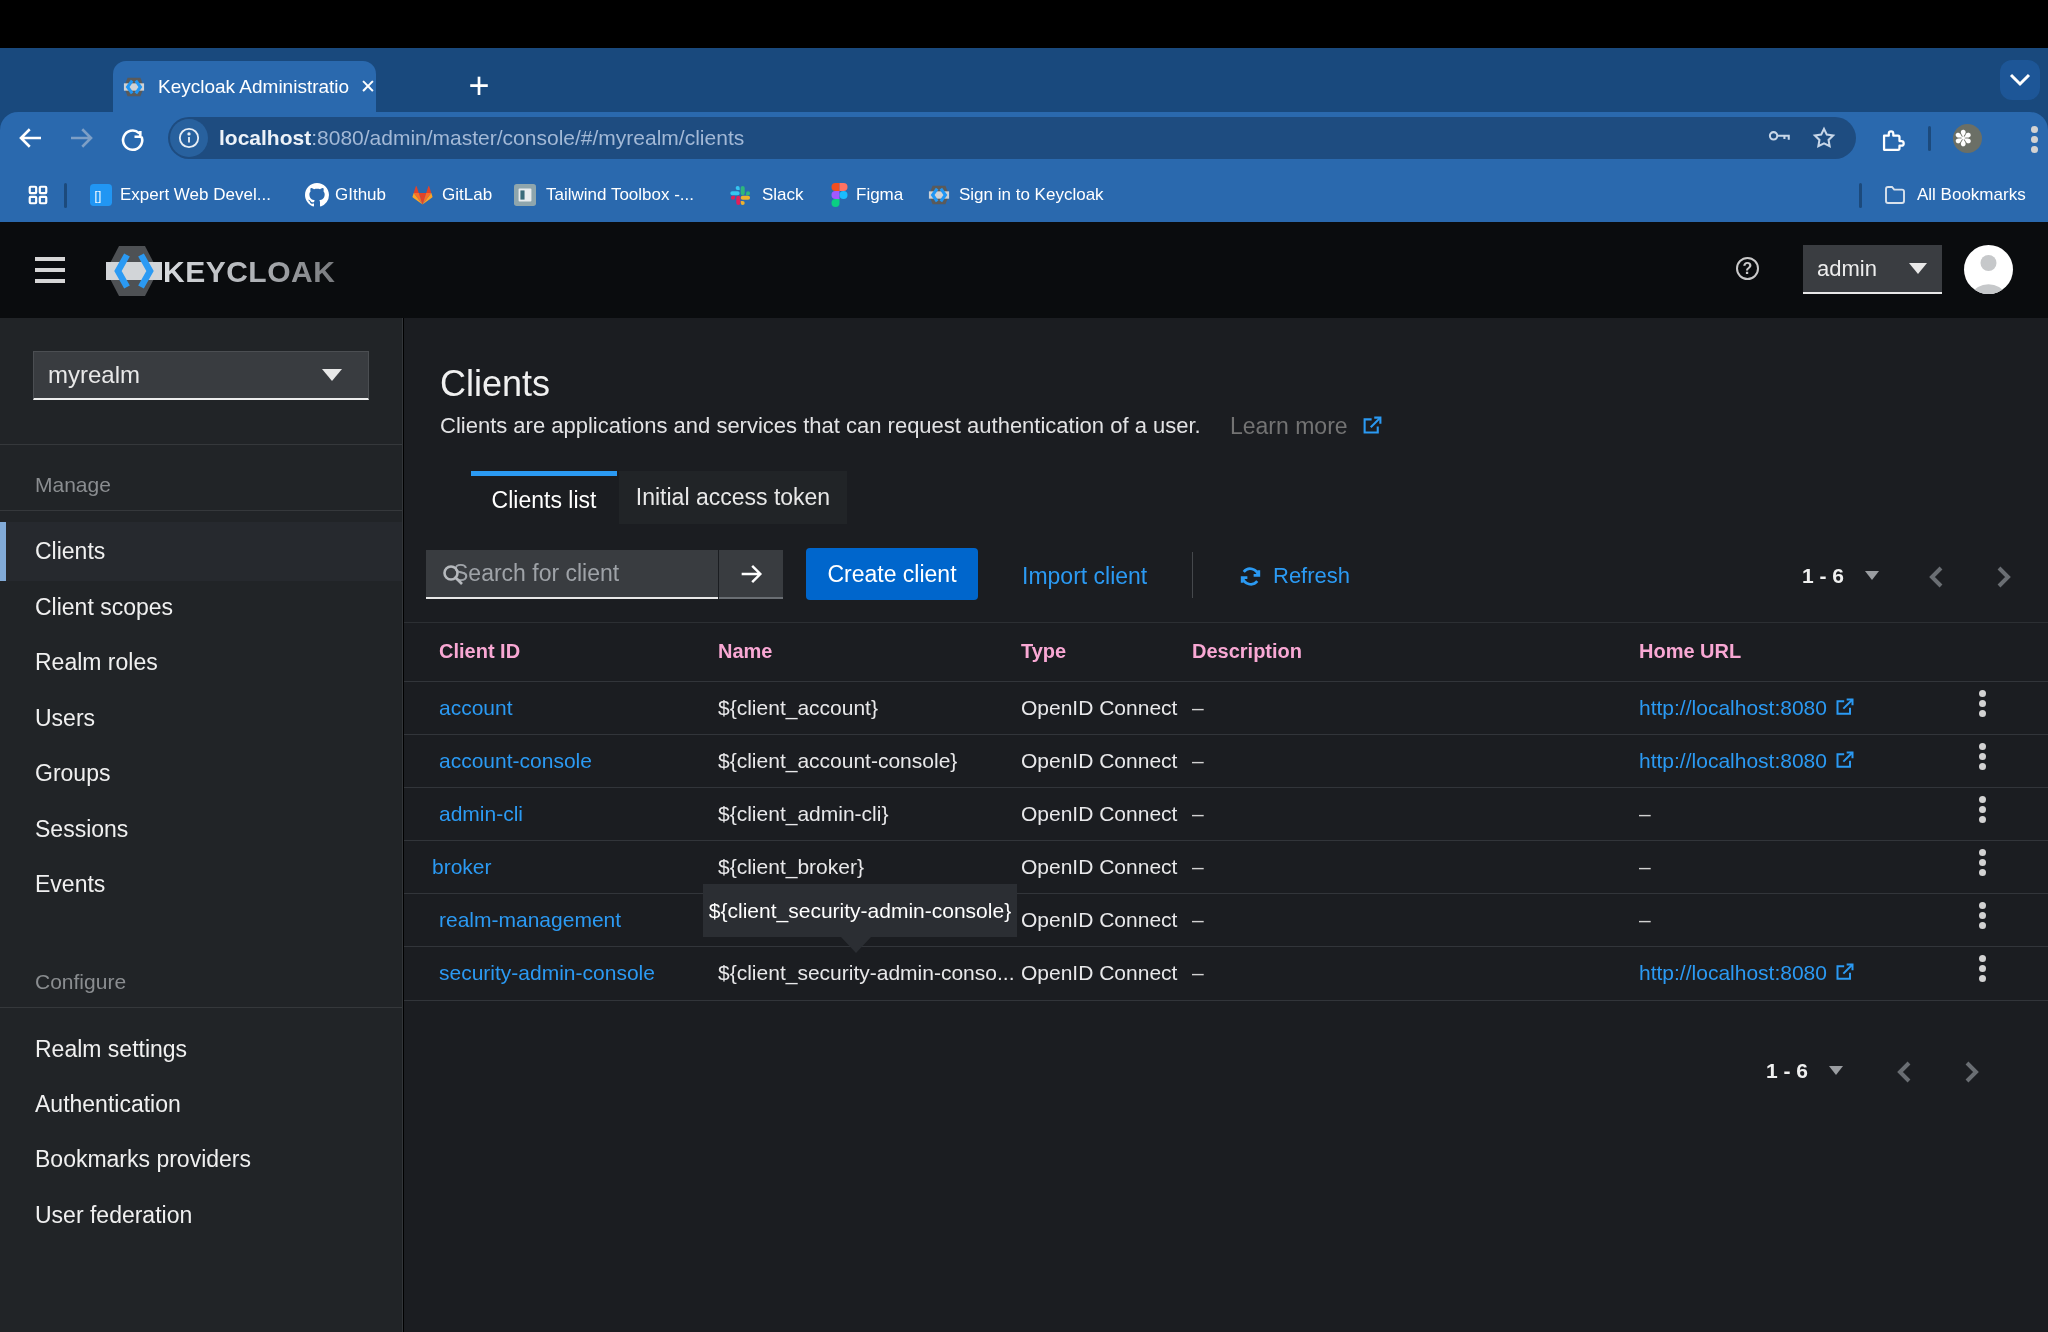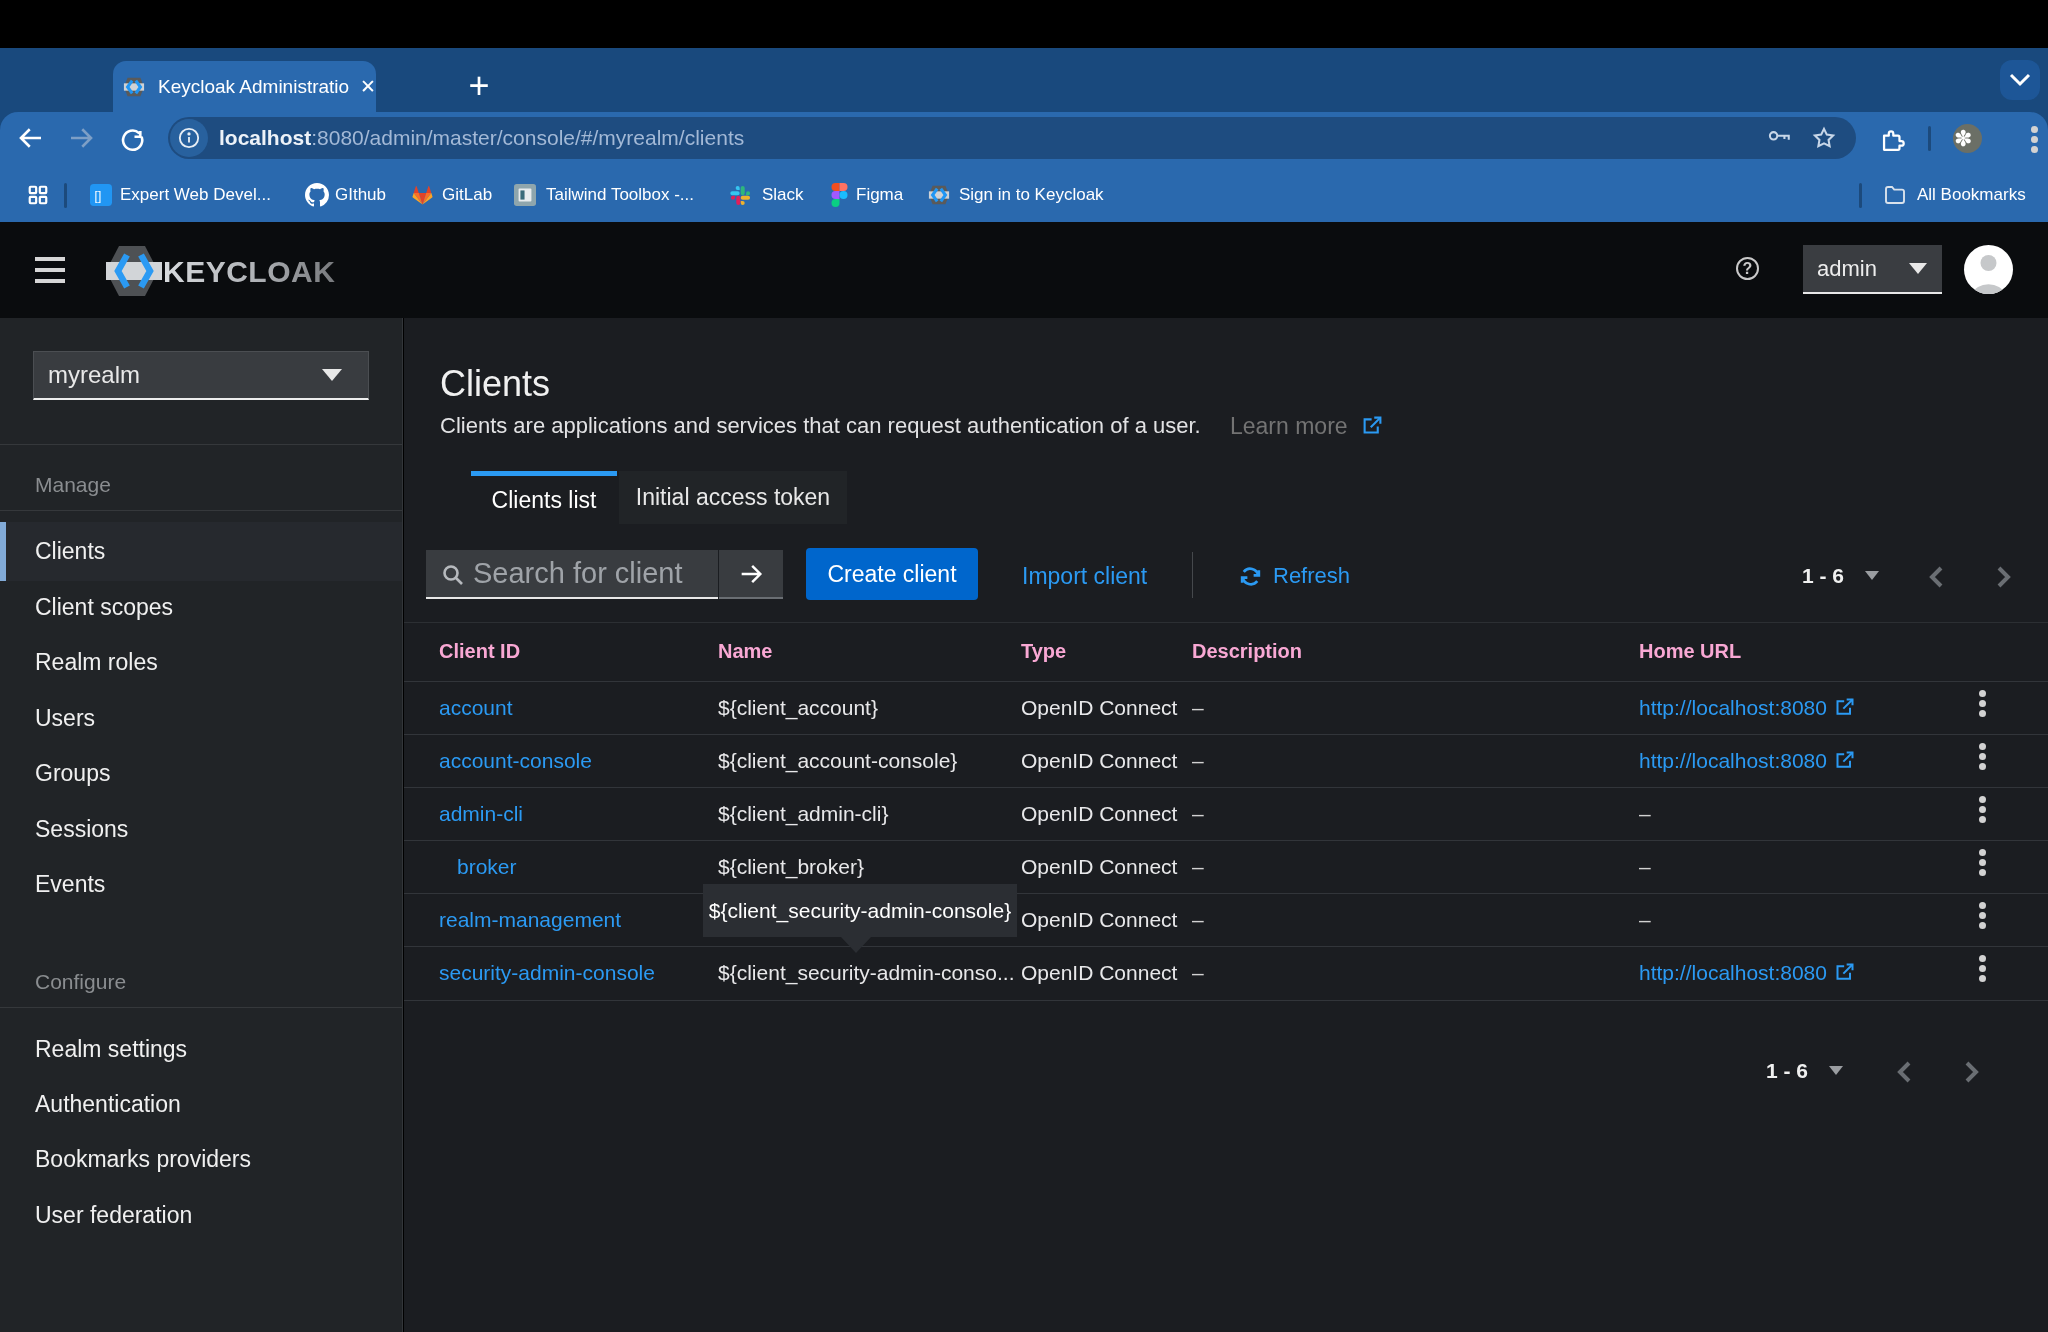--- a/index.html
+++ b/index.html
@@ -42,21 +42,21 @@
 
 
 #content { left:404px; top:318px; width:1644px; height:1014px; background:#1b1d21; }
 h1 { color:#f0f0f0; font-size:36px; font-weight:400; }
 #desc { color:#e2e2e4; font-size:22px; }
 .blue { color:#737373; }
 .tab { position:absolute; top:153px; height:53px; font-size:23px; display:flex; align-items:center; justify-content:center; color:#e8e8e8; background:#212427; white-space:nowrap; }
 #tabactive { background:#1b1d21; border-top:5px solid #2b9af3; color:#fff; }
 
 #searchbox { position:absolute; left:22px; top:232px; width:292px; height:49px; background:#393c40; border-bottom:2px solid #e8e8e8; display:flex; align-items:center; }
-#searchbox .ph { color:#9fa3a8; font-size:29px; margin-left:47px; }
+#searchbox .ph { color:#9fa3a8; font-size:23px; margin-left:27px; }
 #searcharrow { position:absolute; left:315px; top:232px; width:64px; height:49px; background:#393c40; border-bottom:2px solid #6a6e73; display:flex; align-items:center; justify-content:center; }
 #createbtn { position:absolute; left:402px; top:230px; width:172px; height:52px; background:#0066cc; border-radius:4px; color:#fff; font-size:23px; display:flex; align-items:center; justify-content:center; }
 #importlink { position:absolute; left:618px; top:245px; color:#2b9af3; font-size:23px; }
 #tooldiv { position:absolute; left:788px; top:234px; width:1px; height:46px; background:#45484c; }
 #refresh { position:absolute; left:834px; top:245px; color:#2b9af3; font-size:22px; display:flex; align-items:center; }
 .pag { position:absolute; color:#f0f0f0; font-size:21px; font-weight:700; }
 .pgcar { position:absolute; width:0; height:0; border-left:7px solid transparent; border-right:7px solid transparent; border-top:9px solid #9a9da1; }
 
 table { position:absolute; left:0; top:304px; width:1644px; border-collapse:collapse; table-layout:fixed; }
 th { text-align:left; color:#f9a8d4; font-size:20px; font-weight:700; height:59px; white-space:nowrap; }
@@ -366,21 +366,21 @@
           </tr>
       <tr>
             <td style="padding-left:35px;"><span class="lnk">admin-cli</span></td>
             <td>${client_admin-cli}</td>
             <td>OpenID Connect</td>
             <td class="dash">–</td>
             <td class="dash">–</td>
             <td style="padding-left:15px;"><span class="dots3"><div></div><div></div><div></div></span></td>
           </tr>
       <tr>
-            <td style="padding-left:53px;"><span class="lnk">broker</span></td>
+            <td style="padding-left:28px;"><span class="lnk">broker</span></td>
             <td>${client_broker}</td>
             <td>OpenID Connect</td>
             <td class="dash">–</td>
             <td class="dash">–</td>
             <td style="padding-left:15px;"><span class="dots3"><div></div><div></div><div></div></span></td>
           </tr>
       <tr>
             <td style="padding-left:35px;"><span class="lnk">realm-management</span></td>
             <td></td>
             <td>OpenID Connect</td>

